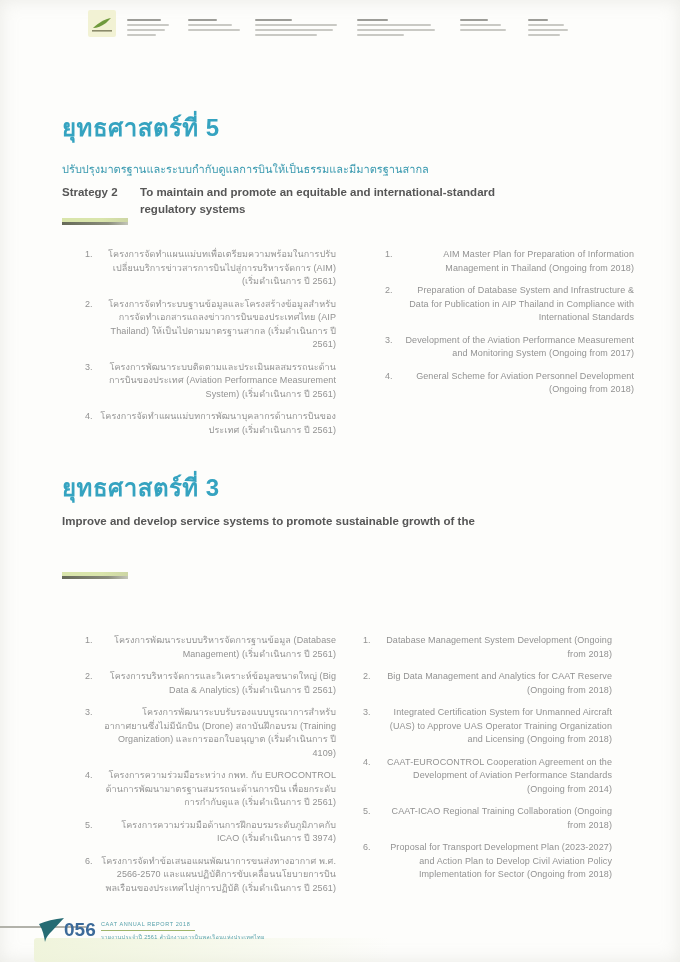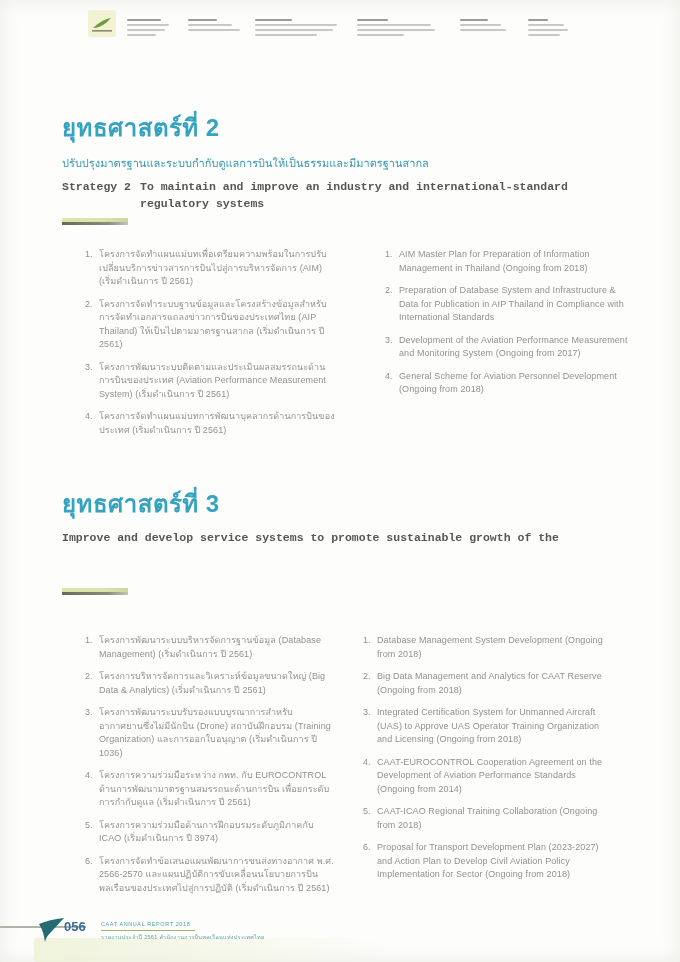--- a/index.html
+++ b/index.html
@@ -13,40 +13,40 @@
   .logo-box { width:28px; height:27px; background:#f2f2d4; border-radius:2px;
               display:flex; align-items:center; justify-content:center; }
   .hblock { margin-top:9px; }
   .hline { height:2px; background:#c9c9c4; margin-bottom:3px; border-radius:1px; }
   .hline.dark { background:#9d9d98; }
 
   
   .section { position:absolute; left:62px; width:556px; }
   .sec-heading { font-size:24px; font-weight:bold; color:#35a3c0; letter-spacing:.5px;
                  filter:blur(.3px); }
-  .sec-sub-th { margin-top:7px; font-size:11px; color:#3a9ab0; filter:blur(.4px); }
+  .sec-sub-th { margin-top:13px; font-size:11px; color:#3a9ab0; filter:blur(.4px); }
   .strategy-row { margin-top:6px; display:flex; font-size:11.5px; font-weight:bold;
-                  color:#565656; line-height:17px; filter:blur(.35px);font-family:Liberation Mono, monospace; }
+                  color:#565656; line-height:17px; filter:blur(.35px); }
   .strategy-label { width:78px; flex:0 0 78px; }
   .divider { position:absolute; left:0; width:66px; }
   .divider .d1 { height:4px; background:linear-gradient(to right,#d9e5ab 60%,#cdd6a4); }
   .divider .d2 { height:2.5px; background:linear-gradient(to right,#666a58,#8a8d7c 70%,#c4c6b8); }
 
   
   .proj { position:absolute; width:252px; }
-  .proj ol { list-style:none; counter-reset:n; }
+  .proj ol { list-style:none; counter-reset:n;text-align:right; }
   .proj li { counter-increment:n; position:relative; padding-left:15px; margin-bottom:9px;
              font-size:9px; line-height:13.5px; color:#929292; filter:blur(.45px);
              letter-spacing:.1px; }
   .proj li::before { content:counter(n) "."; position:absolute; left:1px; top:0; color:#929292; }
 
   
   .footer-rule-left { position:absolute; left:0; top:926px; width:86px; height:1.5px; background:#b2b2aa; }
   .footer-swoosh { position:absolute; left:38px; top:915px; }
-  .footer-pagenum { position:absolute; left:64px; top:919px; font-size:13px; font-weight:bold;
+  .footer-pagenum { position:absolute; left:64px; top:919px; font-size:19px; font-weight:bold;
                     color:#3c6a99; filter:blur(.3px); }
   .footer-text { position:absolute; left:101px; top:921px; width:230px; }
   .footer-line1 { font-size:5.5px; color:#55a0aa; letter-spacing:.6px; filter:blur(.3px); }
   .footer-minirule { width:94px; height:1px; background:#9fb56a; margin:2.5px 0; }
   .footer-line2 { font-size:5.5px; color:#55a0aa; letter-spacing:.3px; filter:blur(.3px); }
   .footer-tint { position:absolute; left:34px; top:938px; width:420px; height:24px;
                  background:linear-gradient(to right, rgba(238,243,216,.9), rgba(238,243,216,0) 85%);
                  border-radius:3px; }
 </style>
 </head>
@@ -91,26 +91,26 @@
     </div>
     <div class="hblock" style="margin-left:22px; width:40px;">
       <div class="hline dark" style="width:50%"></div>
         <div class="hline" style="width:90%"></div>
         <div class="hline" style="width:100%"></div>
         <div class="hline" style="width:80%"></div>
     </div>
   </div>
 
   <div class="section" style="top:108px;">
-    <div class="sec-heading">ยุทธศาสตร์ที่ 2</div>
+    <div class="sec-heading">ยุทธศาสตร์ที่ 5</div>
     <div class="sec-sub-th">ปรับปรุงมาตรฐานและระบบกำกับดูแลการบินให้เป็นธรรมและมีมาตรฐานสากล</div>
     <div class="strategy-row">
       <div class="strategy-label">Strategy 2</div>
       <div>
-        <div>To maintain and improve an industry and international-standard</div>
+        <div>To maintain and promote an equitable and international-standard</div>
         <div>regulatory systems</div>
       </div>
     </div>
     <div class="divider" style="top:110px;">
       <div class="d1"></div>
         <div class="d2"></div>
     </div>
   </div>
 
   <div class="proj" style="left:84px; top:248px;">
@@ -123,38 +123,38 @@
   </div>
   <div class="proj" style="left:384px; top:248px; width:250px;">
     <ol>
         <li>AIM Master Plan for Preparation of Information Management in Thailand (Ongoing from 2018)</li>
         <li>Preparation of Database System and Infrastructure &amp; Data for Publication in AIP Thailand in Compliance with International Standards</li>
         <li>Development of the Aviation Performance Measurement and Monitoring System (Ongoing from 2017)</li>
         <li>General Scheme for Aviation Personnel Development (Ongoing from 2018)</li>
       </ol>
   </div>
 
-  <div class="section" style="top:484px;">
+  <div class="section" style="top:468px;">
     <div class="sec-heading">ยุทธศาสตร์ที่ 3</div>
     <div class="strategy-row">
       <div>
         <div>Improve and develop service systems to promote sustainable growth of the</div>
       </div>
     </div>
     <div class="divider" style="top:104px;">
       <div class="d1"></div>
         <div class="d2"></div>
     </div>
   </div>
 
   <div class="proj" style="left:84px; top:634px;">
     <ol>
         <li>โครงการพัฒนาระบบบริหารจัดการฐานข้อมูล (Database Management) (เริ่มดำเนินการ ปี 2561)</li>
         <li>โครงการบริหารจัดการและวิเคราะห์ข้อมูลขนาดใหญ่ (Big Data &amp; Analytics) (เริ่มดำเนินการ ปี 2561)</li>
-        <li>โครงการพัฒนาระบบรับรองแบบบูรณาการสำหรับอากาศยานซึ่งไม่มีนักบิน (Drone) สถาบันฝึกอบรม (Training Organization) และการออกใบอนุญาต (เริ่มดำเนินการ ปี 1036)</li>
+        <li>โครงการพัฒนาระบบรับรองแบบบูรณาการสำหรับอากาศยานซึ่งไม่มีนักบิน (Drone) สถาบันฝึกอบรม (Training Organization) และการออกใบอนุญาต (เริ่มดำเนินการ ปี 4109)</li>
         <li>โครงการความร่วมมือระหว่าง กพท. กับ EUROCONTROL ด้านการพัฒนามาตรฐานสมรรถนะด้านการบิน เพื่อยกระดับการกำกับดูแล (เริ่มดำเนินการ ปี 2561)</li>
         <li>โครงการความร่วมมือด้านการฝึกอบรมระดับภูมิภาคกับ ICAO (เริ่มดำเนินการ ปี 3974)</li>
         <li>โครงการจัดทำข้อเสนอแผนพัฒนาการขนส่งทางอากาศ พ.ศ. 2566-2570 และแผนปฏิบัติการขับเคลื่อนนโยบายการบินพลเรือนของประเทศไปสู่การปฏิบัติ (เริ่มดำเนินการ ปี 2561)</li>
       </ol>
   </div>
   <div class="proj" style="left:362px; top:634px; width:250px;">
     <ol>
         <li>Database Management System Development (Ongoing from 2018)</li>
         <li>Big Data Management and Analytics for CAAT Reserve (Ongoing from 2018)</li>
         <li>Integrated Certification System for Unmanned Aircraft (UAS) to Approve UAS Operator Training Organization and Licensing (Ongoing from 2018)</li>

